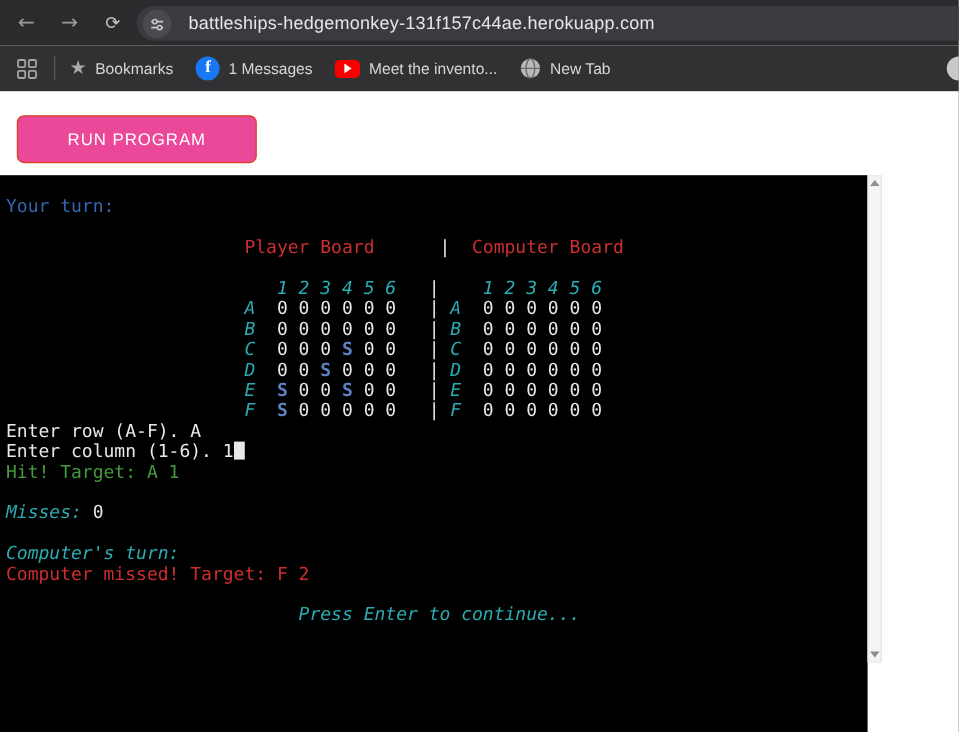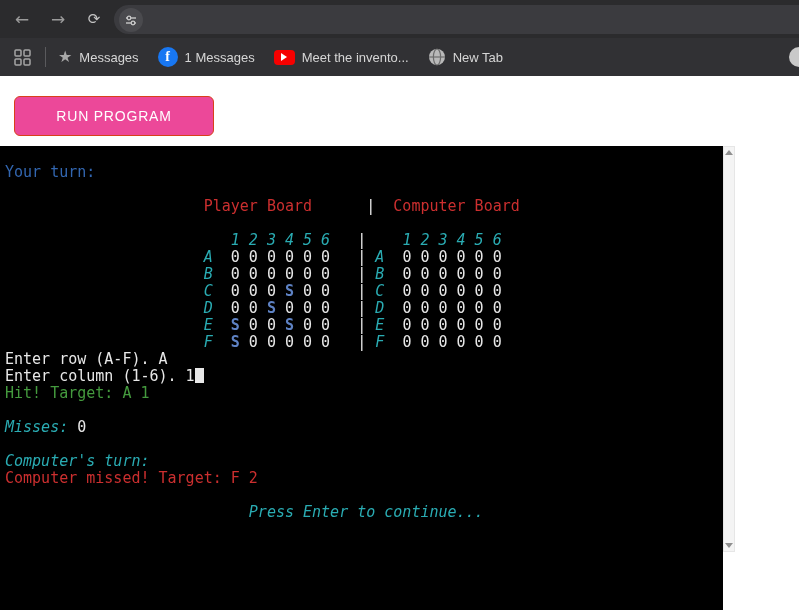--- a/index.html
+++ b/index.html
@@ -96,37 +96,38 @@
   <div class="nav-btn reload">⟳</div>
   <div class="url-pill">
     <div class="site-info-btn">
       <svg width="14" height="14" viewBox="0 0 14 14">
         <line x1="2" y1="5" x2="12" y2="5" stroke="#c9c9c9" stroke-width="1.4"></line>
         <circle cx="5" cy="5" r="1.8" fill="#4a4a4e" stroke="#c9c9c9" stroke-width="1.3"></circle>
         <line x1="2" y1="10" x2="12" y2="10" stroke="#c9c9c9" stroke-width="1.4"></line>
         <circle cx="9" cy="10" r="1.8" fill="#4a4a4e" stroke="#c9c9c9" stroke-width="1.3"></circle>
       </svg>
     </div>
+    <span class="url-text">battleships-hedgemonkey-131f157c44ae.herokuapp.com</span>
   </div>
 </div>
 
 <div class="bookmarks-bar">
   <div class="apps-grid">
     <svg width="17" height="17" viewBox="0 0 17 17">
       <rect x="1" y="1" width="6" height="6" rx="1" fill="none" stroke="#a5a5a5" stroke-width="1.5"></rect>
       <rect x="10" y="1" width="6" height="6" rx="1" fill="none" stroke="#a5a5a5" stroke-width="1.5"></rect>
       <rect x="1" y="10" width="6" height="6" rx="1" fill="none" stroke="#a5a5a5" stroke-width="1.5"></rect>
       <rect x="10" y="10" width="6" height="6" rx="1" fill="none" stroke="#a5a5a5" stroke-width="1.5"></rect>
     </svg>
   </div>
   <div class="bm-sep"></div>
 
   <div class="bm-item">
     <span class="star">★</span>
-    <span class="lbl">Messages</span>
+    <span class="lbl">Bookmarks</span>
   </div>
 
   <div class="bm-item">
     <span class="ico-circle ico-fb">f</span>
     <span class="lbl">1 Messages</span>
   </div>
 
 
   <div class="bm-item">
     <span class="ico-yt">

